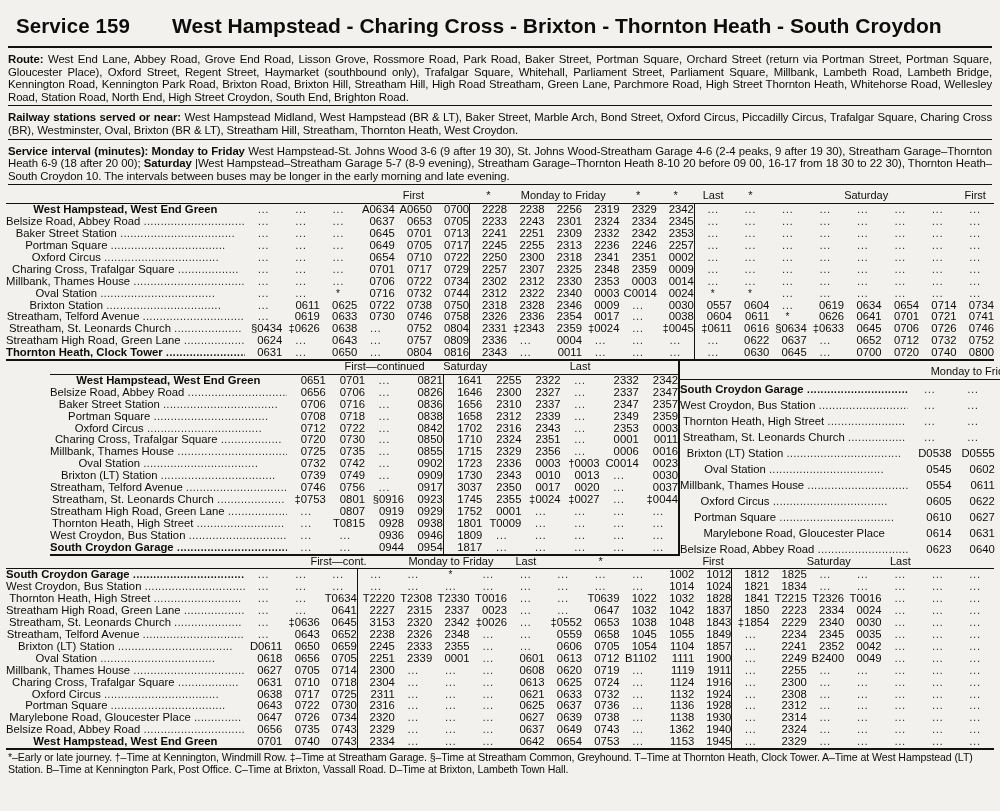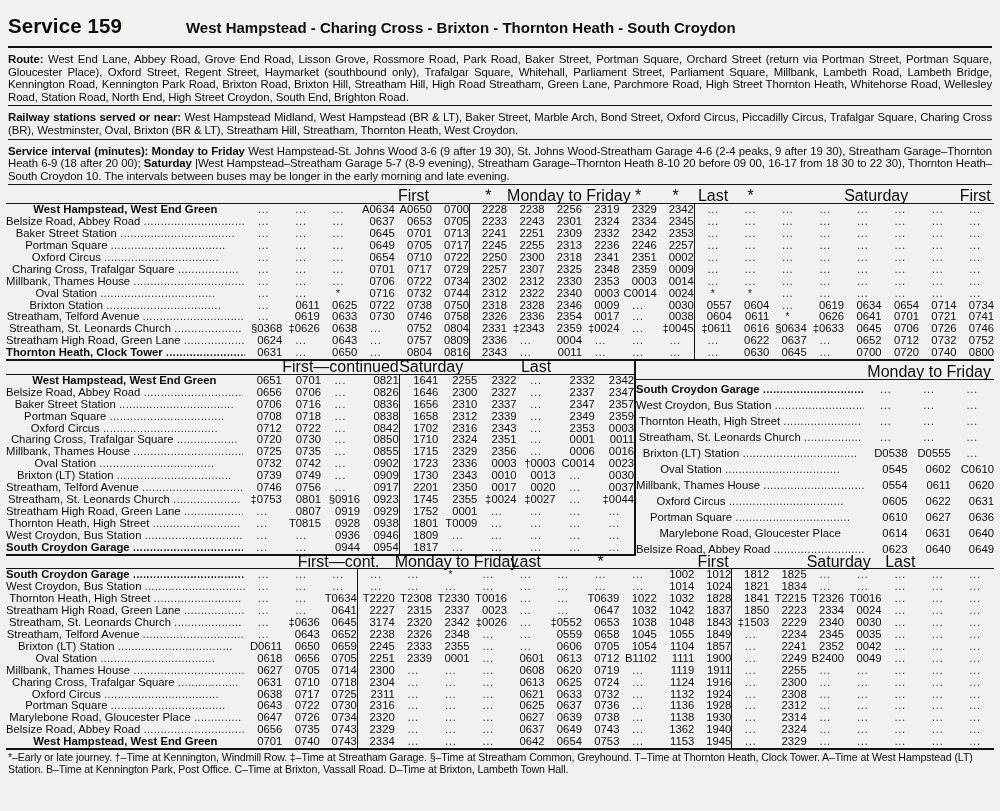--- a/index.html
+++ b/index.html
@@ -13,31 +13,31 @@
   }
   .page{
     position:relative;
     width:1000px;height:811px;
     padding:0;
     box-sizing:border-box;
   }
   
   .masthead{
     display:flex;align-items:baseline;
-    padding:14px 8px 6px 8px;
+    padding:14px 8px 6px 16px;
     text-align:center;
   }
   .service-no{
     font-weight:bold;font-size:20.5px;
     letter-spacing:.1px;
     white-space:nowrap;
   }
   .route-title{
-    font-weight:bold;font-size:15px;
-    margin-left:64px;
+    font-weight:bold;font-size:21px;
+    margin-left:42px;
     white-space:nowrap;
   }
   .rule{
     border:0;border-top:2.5px solid #14120f;
     margin:2px 8px 5px 8px;
     height:0;
   }
   .rule.thin{border-top-width:1.6px;}
   
   .prose{
@@ -50,21 +50,21 @@
   .tt{
     width:100%;
     border-collapse:collapse;
     font-size:11.3px;
     line-height:11.9px;
     table-layout:fixed;
   }
   .tt td,.tt th{padding:0;margin:0;vertical-align:bottom;white-space:nowrap;}
   .tt-wrap{padding:0 6px;}
   .hdr-row td{
-    font-size:16px;
+    font-size:11px;
     text-align:center;
     padding-bottom:1px;
     font-weight:normal;
   }
   .hdr-row td.stop-h{text-align:left;}
   .stop{
     text-align:center;
     padding-left:2px;
     overflow:hidden;
   }
@@ -77,21 +77,21 @@
   .t{
     text-align:right;
     padding-right:4px;
     font-variant-numeric:tabular-nums;
   }
   .t.sep{border-left:1.5px solid #14120f;}
   .blank{color:#111;letter-spacing:1px;font-size:10px;text-align:center;padding-right:3px;}
   .tbl-top2{border-top:1.5px solid #14120f;}
   .tbl-bot{border-bottom:2.4px solid #14120f;}
   .panel-sep{border-left:2.2px solid #14120f;}
-  .tworow{display:flex;}
+  .tworow{display:flex;margin-left:44px;}
   .half{flex:0 0 auto;}
   .sec{margin-top:0px;}
   
   .footnotes{
     font-size:10.6px;line-height:11.8px;
     padding:2px 8px 0 8px;
     letter-spacing:-.1px;
   }
   .hdrline{
     border-bottom:1.4px solid #14120f;
@@ -395,21 +395,21 @@
             <td class="t">0611</td>
             <td class="t blank">*</td>
             <td class="t">0626</td>
             <td class="t">0641</td>
             <td class="t">0701</td>
             <td class="t">0721</td>
             <td class="t">0741</td>
           </tr>
           <tr>
             <td class="stop"><span class="nm">Streatham, St. Leonards Church</span><span class="dots"> ....................</span></td>
-            <td class="t">§0368</td>
+            <td class="t">§0434</td>
             <td class="t">‡0626</td>
             <td class="t">0638</td>
             <td class="t blank">...</td>
             <td class="t">0752</td>
             <td class="t">0804</td>
             <td class="t sep">2331</td>
             <td class="t">‡2343</td>
             <td class="t">2359</td>
             <td class="t">‡0024</td>
             <td class="t blank">...</td>
@@ -617,21 +617,21 @@
               <td class="t">0013</td>
               <td class="t blank">...</td>
               <td class="t">0030</td>
             </tr>
             <tr>
               <td class="stop"><span class="nm">Streatham, Telford Avenue</span><span class="dots"> ..............................</span></td>
               <td class="t">0746</td>
               <td class="t">0756</td>
               <td class="t blank">...</td>
               <td class="t">0917</td>
-              <td class="t sep">2201</td>
+              <td class="t sep">3037</td>
               <td class="t">2350</td>
               <td class="t">0017</td>
               <td class="t">0020</td>
               <td class="t blank">...</td>
               <td class="t">0037</td>
             </tr>
             <tr>
               <td class="stop"><span class="nm">Streatham, St. Leonards Church</span><span class="dots"> ....................</span></td>
               <td class="t">‡0753</td>
               <td class="t">0801</td>
@@ -916,31 +916,31 @@
             <td class="t">0024</td>
             <td class="t blank">...</td>
             <td class="t blank">...</td>
             <td class="t blank">...</td>
           </tr>
           <tr>
             <td class="stop"><span class="nm">Streatham, St. Leonards Church</span><span class="dots"> ....................</span></td>
             <td class="t blank">...</td>
             <td class="t">‡0636</td>
             <td class="t">0645</td>
-            <td class="t sep">3174</td>
+            <td class="t sep">3153</td>
             <td class="t">2320</td>
             <td class="t">2342</td>
             <td class="t">‡0026</td>
             <td class="t blank">...</td>
             <td class="t">‡0552</td>
             <td class="t">0653</td>
             <td class="t">1038</td>
             <td class="t">1048</td>
             <td class="t">1843</td>
-            <td class="t sep">‡1503</td>
+            <td class="t sep">‡1854</td>
             <td class="t">2229</td>
             <td class="t">2340</td>
             <td class="t">0030</td>
             <td class="t blank">...</td>
             <td class="t blank">...</td>
             <td class="t blank">...</td>
           </tr>
           <tr>
             <td class="stop"><span class="nm">Streatham, Telford Avenue</span><span class="dots"> ..............................</span></td>
             <td class="t blank">...</td>

